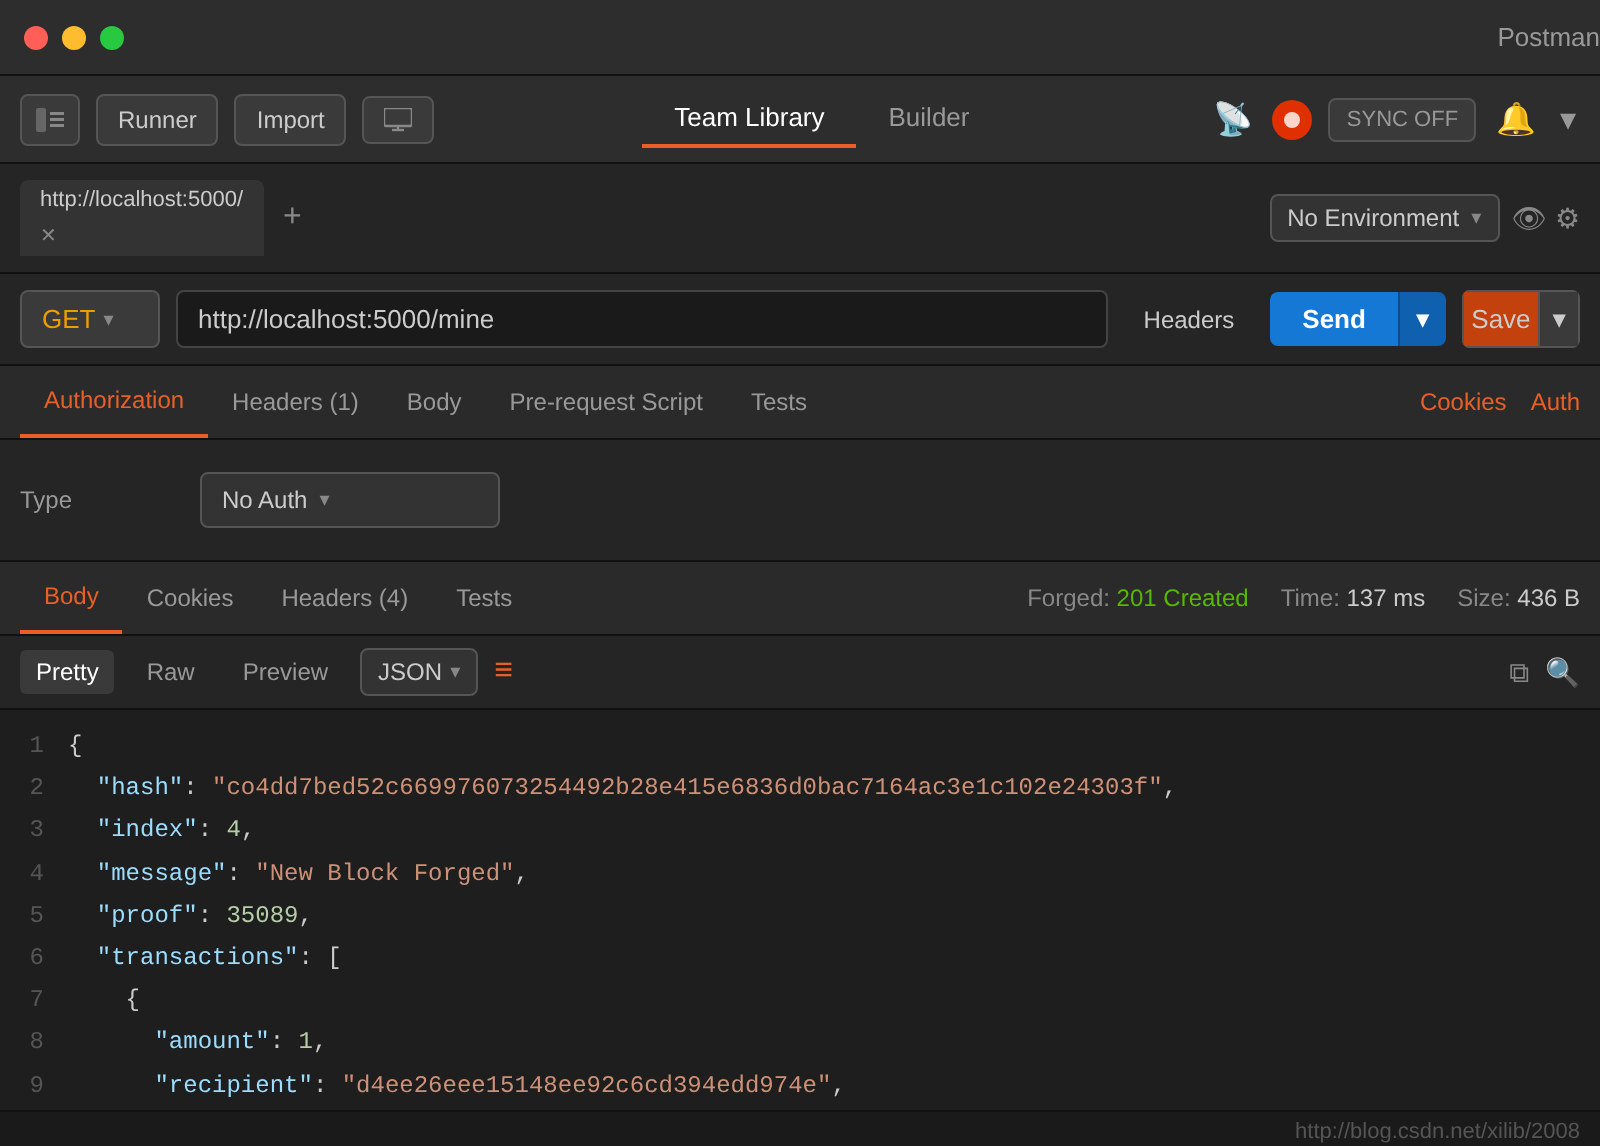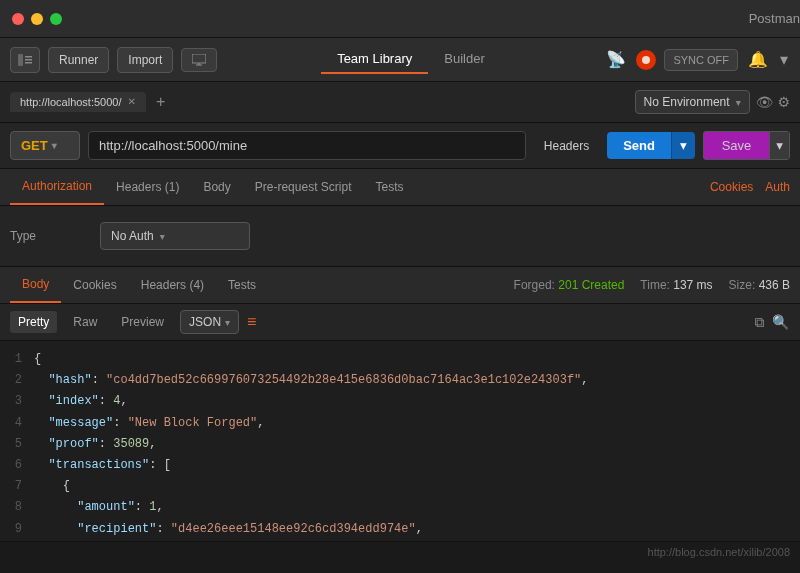--- a/index.html
+++ b/index.html
@@ -137,20 +137,21 @@
     .tab-item {
       background: #333;
       border-radius: 4px 4px 0 0;
       padding: 4px 10px;
       font-size: 11px;
       color: #ccc;
       display: flex;
       align-items: flex-start;
       gap: 6px;
       cursor: pointer;
+      flex-direction: column;
     }
     .tab-close {
       color: #888;
       cursor: pointer;
       font-size: 10px;
     }
     .tab-add {
       color: #888;
       cursor: pointer;
       font-size: 16px;
@@ -188,21 +189,21 @@
       gap: 8px;
       border-bottom: 1px solid #111;
     }
     .method-selector {
       background: #3a3a3a;
       border: 1px solid #555;
       border-radius: 4px;
       color: #e8a000;
       padding: 6px 10px;
       font-size: 13px;
-      font-weight: bold;
+      font-weight: normal;
       display: flex;
       align-items: center;
       gap: 4px;
       cursor: pointer;
       min-width: 70px;
     }
     .url-input {
       flex: 1;
       background: #1a1a1a;
       border: 1px solid #444;
@@ -239,25 +240,25 @@
       border-left: 1px solid #0d4a8a;
       padding: 6px 8px;
       cursor: pointer;
     }
     .save-btn-group {
       display: flex;
       border-radius: 4px;
       overflow: hidden;
     }
     .save-btn {
-      background: #a21caf;
+      background: #c2410c;
       color: #ccc;
       border: 1px solid #555;
       border-right: none;
-      padding: 6px 18px;
+      padding: 6px 4px;
       font-size: 13px;
       cursor: pointer;
     }
     .save-btn-arrow {
       background: #3a3a3a;
       color: #ccc;
       border: 1px solid #555;
       padding: 6px 6px;
       cursor: pointer;
     }

